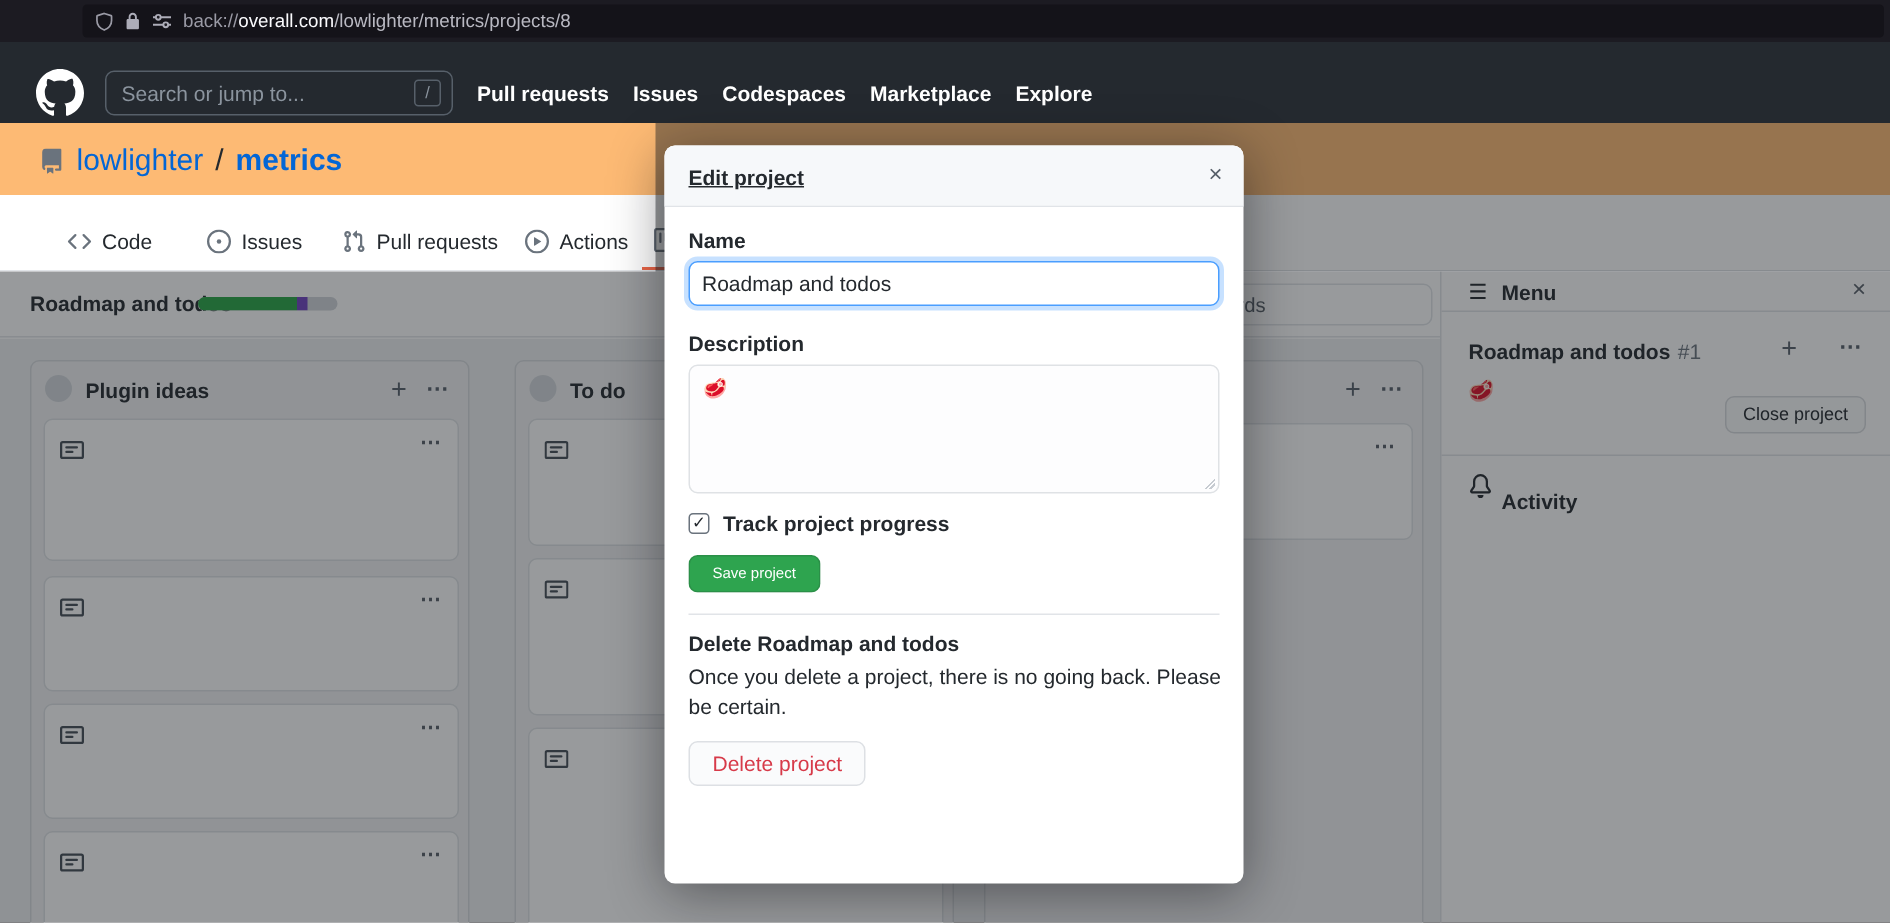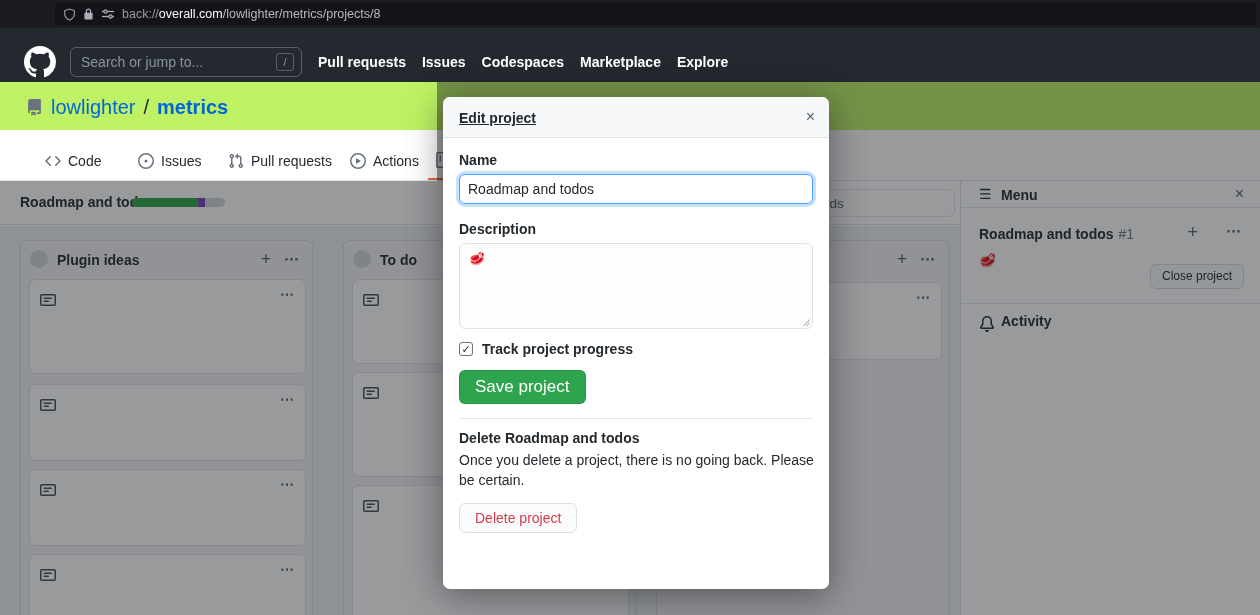--- a/index.html
+++ b/index.html
@@ -18,21 +18,21 @@
   .gh-header { position:absolute; left:0; top:28px; width:1260px; height:68px; background:#24292f; display:flex; align-items:center; }
   .gh-logo { margin-left:24px; width:32px; height:32px; }
   .search-box { position:relative; margin-left:14px; width:232px; height:30px; border:1px solid #57606a; border-radius:6px; display:flex; align-items:center; }
   .search-box input { background:transparent; border:none; outline:none; color:#c9d1d9; font-size:14px; padding:0 10px; width:190px; font-family:"Liberation Sans",sans-serif; }
   .search-box input::placeholder { color:#8b949e; }
   .slash-badge { position:absolute; right:7px; top:5px; width:18px; height:18px; border:1px solid #57606a; border-radius:3px; color:#8b949e; font-size:11px; text-align:center; line-height:17px; }
   .gh-nav { display:flex; gap:16px; margin-left:16px; }
   .gh-nav span { color:#ffffff; font-size:14px; font-weight:bold; cursor:pointer; }
 
   
-  .repo-head { position:absolute; left:0; top:82px; width:1260px; height:48px; background:#bef264; }
+  .repo-head { position:absolute; left:0; top:82px; width:1260px; height:48px; background:#fdba74; }
   .breadcrumb { position:absolute; left:26px; top:14px; display:flex; align-items:center; gap:8px; font-size:20px; }
   .breadcrumb .owner { color:#0366d6; }
   .breadcrumb .sep { color:#24292e; }
   .breadcrumb .rname { color:#0366d6; font-weight:bold; }
 
   .tabs-row { position:absolute; left:0; top:130px; width:1260px; height:51px; background:#fff; border-bottom:1px solid #e1e4e8; }
   .tab { position:absolute; top:12px; height:38px; display:flex; align-items:center; gap:7px; font-size:14px; color:#24292e; padding:0 8px; }
   .tab svg { fill:#6a737d; }
   .tab.active { border-bottom:2px solid #ec6547; }
   .tab-code { left:37px; } .tab-issues { left:130px; } .tab-prs { left:220px; } .tab-actions { left:342px; } .tab-projects { left:428px; }
@@ -68,21 +68,21 @@
   .side-project { position:relative; height:96px; border-bottom:1px solid #e1e4e8; }
   .sp-title { position:absolute; left:18px; top:18px; font-size:14px; color:#24292e; }
   .sp-title b { font-weight:bold; }
   .sp-title .num { color:#6a737d; font-weight:normal; margin-left:5px; }
   .sp-plus { position:absolute; right:62px; top:14px; font-size:18px; color:#57606a; }
   .sp-kebab { position:absolute; right:18px; top:14px; font-size:15px; font-weight:bold; color:#57606a; letter-spacing:1px; }
   .sp-emoji { position:absolute; left:18px; top:44px; font-size:14px; }
   .sp-close-btn { position:absolute; right:16px; top:56px; height:25px; padding:0 11px; background:#fafbfc; border:1px solid #d8dbde; border-radius:6px; font-size:12px; color:#24292e; line-height:23px; }
   .activity-head { position:relative; height:40px; }
   .activity-head svg { position:absolute; left:18px; top:12px; fill:#24292e; }
-  .activity-head .act-label { position:absolute; left:40px; top:9px; font-size:14px; font-weight:bold; color:#24292e; }
+  .activity-head .act-label { position:absolute; left:40px; top:22px; font-size:14px; font-weight:bold; color:#24292e; }
 
   
   .dim-a { position:absolute; left:437px; top:82px; width:823px; height:99px; background:rgba(27,31,35,0.45); z-index:50; }
   .dim-b { position:absolute; left:0; top:181px; width:1260px; height:434px; background:rgba(27,31,35,0.45); z-index:50; }
 
   
   .modal { position:absolute; left:443px; top:97px; width:386px; height:492px; background:#fff; border-radius:7px; box-shadow:0 6px 36px rgba(10,12,15,0.45); z-index:100; }
   .modal-head { position:relative; height:41px; background:#f6f8fa; border-bottom:1px solid #e1e4e8; border-radius:7px 7px 0 0; }
   .modal-title { position:absolute; left:16px; top:13px; font-size:14px; font-weight:bold; color:#24292e;text-decoration:underline; }
   .modal-close { position:absolute; right:14px; top:11px; font-size:16px; color:#57606a; }
@@ -90,21 +90,21 @@
   .field-label { font-size:14px; font-weight:bold; color:#24292e; }
   .name-input { margin-top:6px; width:354px; height:30px; border:1px solid #4a9eff; border-radius:6px; box-shadow:0 0 0 3px rgba(33,136,255,0.25); font-size:14px; color:#24292e; padding:0 8px; outline:none; font-family:"Liberation Sans",sans-serif; }
   .desc-label { margin-top:17px; }
   .desc-area { position:relative; margin-top:6px; width:354px; height:86px; }
   .desc-area textarea { width:354px; height:86px; resize:none; border:1px solid #dfe2e5; border-radius:6px; background:#fdfdfe; font-size:13px; padding:7px 9px; outline:none; font-family:"Liberation Sans",sans-serif; }
   .resize-handle { position:absolute; right:3px; bottom:3px; width:8px; height:8px; background:linear-gradient(135deg, transparent 55%, #c6cbd1 55%, #c6cbd1 65%, transparent 65%, transparent 75%, #c6cbd1 75%, #c6cbd1 85%, transparent 85%); }
   .check-row { margin-top:12px; display:flex; align-items:center; gap:9px; }
   .checkbox { width:14px; height:14px; border:1px solid #6a737d; border-radius:3px; background:#fff; color:#24292e; font-size:11px; line-height:12px; text-align:center; }
   .check-label { font-size:14px; font-weight:bold; color:#24292e; }
   .check-help { margin:2px 0 0 23px; width:338px; font-size:12px; line-height:1.35; color:#586069; }
-  .save-btn { margin-top:13px; display:inline-block; padding:6px 15px; background:#2ea44f; color:#fff; font-size:17px; border:1px solid rgba(27,31,35,0.15); border-radius:6px; }
+  .save-btn { margin-top:13px; display:inline-block; padding:6px 15px; background:#2ea44f; color:#fff; font-size:10px; border:1px solid rgba(27,31,35,0.15); border-radius:6px; }
   .modal-hr { margin-top:14px; border:none; border-top:1px solid #e1e4e8; }
   .delete-heading { margin-top:11px; font-size:14px; font-weight:bold; color:#24292e; }
   .delete-warning { margin-top:5px; width:356px; font-size:14px; line-height:1.4; color:#24292e; }
   .delete-btn { margin-top:13px; display:inline-block; padding:6px 15px; background:#fafbfc; color:#d73a49; font-size:14px; border:1px solid #dde0e4; border-radius:6px; }
 </style>
 </head>
 <body>
 
 <div class="screen">
 

